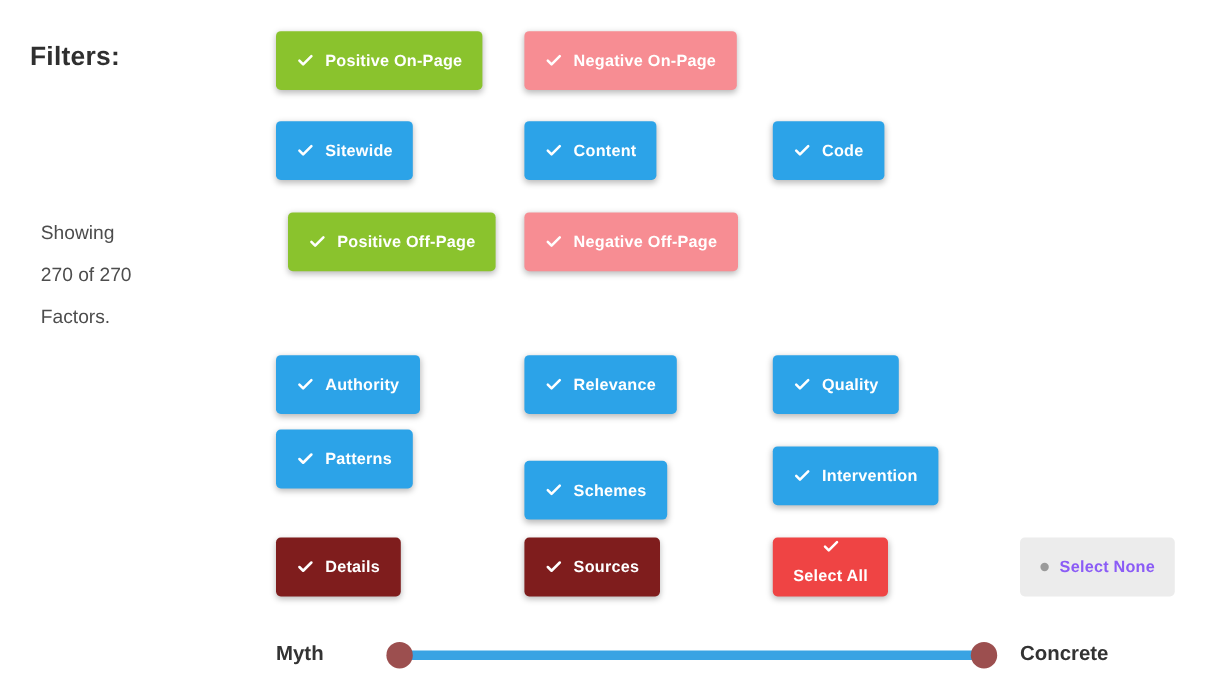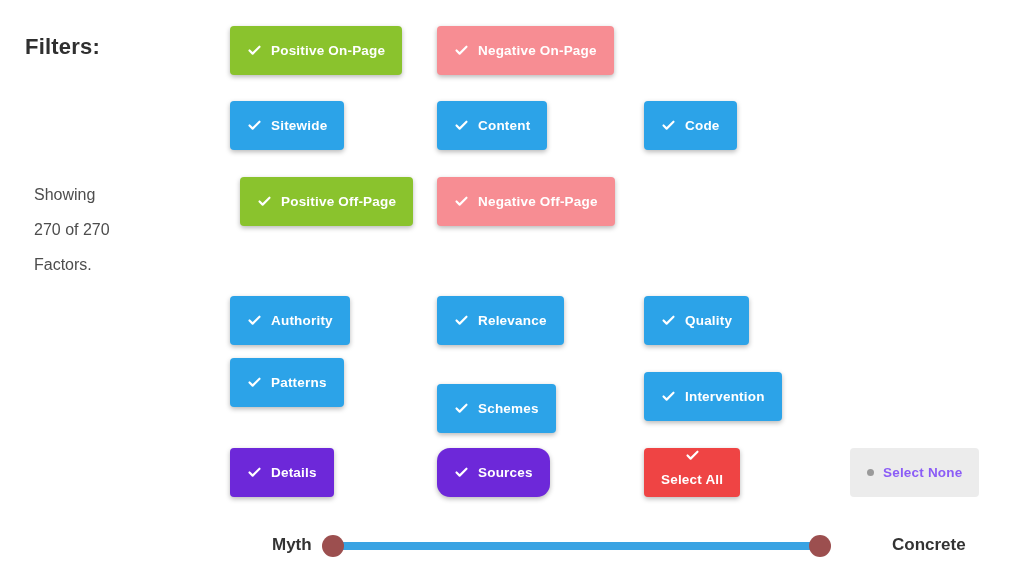--- a/index.html
+++ b/index.html
@@ -52,41 +52,40 @@
     font-weight: 700;
     letter-spacing: .2px;
     box-shadow: 0 2px 5px rgba(0,0,0,0.28);
     cursor: pointer;
     white-space: nowrap;
   }
   .btn .ic { display: inline-flex; align-items: center; }
   .btn.green  { background: #8ac32d; }
   .btn.pink   { background: #f78d93; }
   .btn.blue   { background: #2ca3e8; }
-  .btn.purple { background: #6d28d9; }
+  .btn.purple { background: #7f1d1d; }
   .btn.orange { background: #ef4444; flex-direction: column; }
   .btn.gray {
     background: #ececec;
     color: #8b5cf6;
     box-shadow: none;
   }
   .dot {
     width: 7px;
     height: 7px;
     border-radius: 50%;
     background: #9a9a9a;
     display: inline-block;
   }
   
   .slider-label {
     position: absolute;
     font-size: 17px;
     font-weight: 700;
     color: #333333;
-    margin-left: 42px;
   }
   .slider-track {
     position: absolute;
     left: 333px;
     top: 542px;
     width: 487px;
     height: 8px;
     border-radius: 4px;
     background: #39a3e3;
     cursor: pointer;
@@ -222,21 +221,21 @@
     </button>
 
     <button class="btn purple" style="left:0; top:422px;">
       <span class="ic">
           <svg width="15" height="15" viewBox="0 0 24 24">
             <path d="M20 6L9 17l-5-5" stroke="#fff" stroke-width="3.4" fill="none" stroke-linecap="round" stroke-linejoin="round"></path>
           </svg>
         </span>
       <span>Details</span>
     </button>
-    <button class="btn purple" style="left:207px; top:422px;border-radius:13px;">
+    <button class="btn purple" style="left:207px; top:422px;">
       <span class="ic">
           <svg width="15" height="15" viewBox="0 0 24 24">
             <path d="M20 6L9 17l-5-5" stroke="#fff" stroke-width="3.4" fill="none" stroke-linecap="round" stroke-linejoin="round"></path>
           </svg>
         </span>
       <span>Sources</span>
     </button>
     <button class="btn orange" style="left:414px; top:422px;">
       <span class="ic">
           <svg width="15" height="15" viewBox="0 0 24 24">

